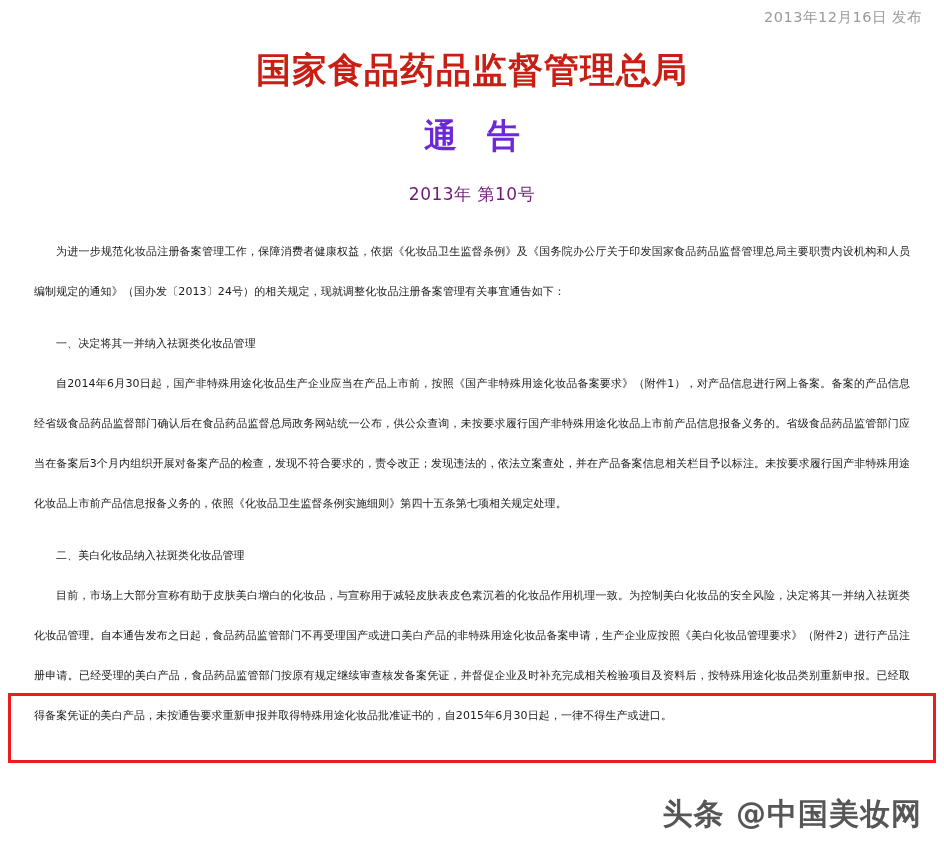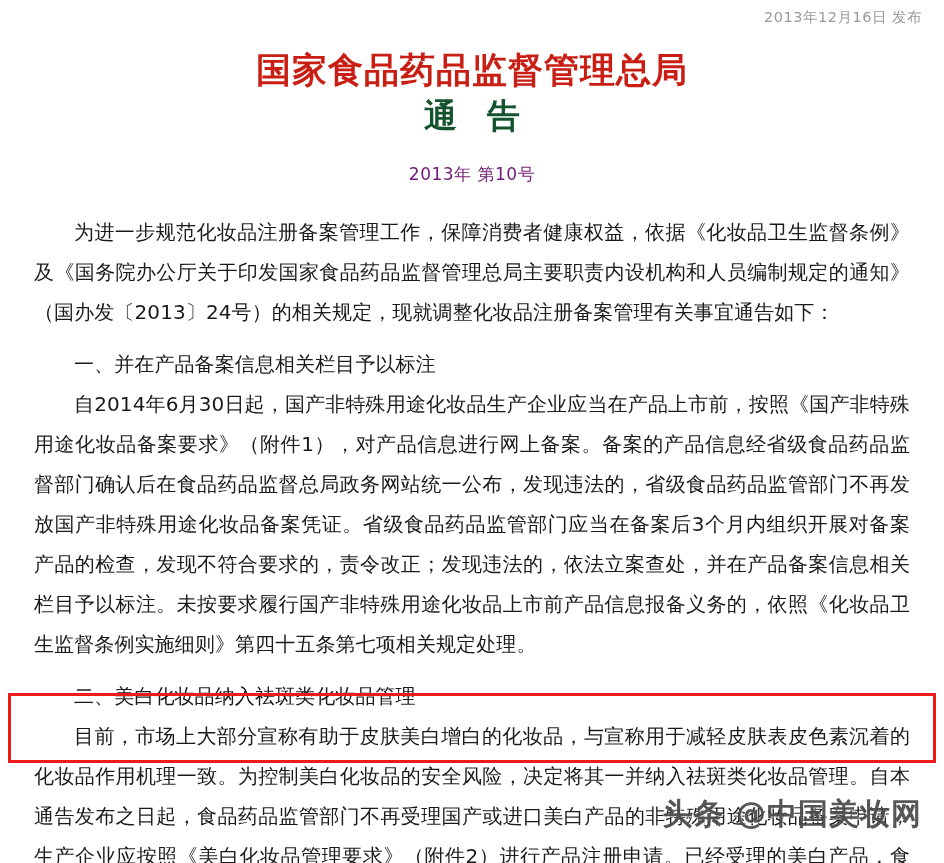--- a/index.html
+++ b/index.html
@@ -41,26 +41,26 @@
   }
   .org-title {
     color: #c81e14;
     font-size: 35px;
     font-weight: bold;
     letter-spacing: 1px;
     line-height: 1.15;
     white-space: nowrap;
   }
   .doc-type {
-    color: #14532d;
+    color: #6d28d9;
     font-size: 33px;
     font-weight: bold;
     letter-spacing: 30px;
     text-indent: 30px;
-    margin-top: 6px;
+    margin-top: 26px;
     line-height: 1.2;
   }
   .issue-no {
     text-align: center;
     margin-top: 27px;
     font-size: 17px;
     color: #701a75;
     letter-spacing: 0.5px;
   }
 
@@ -76,21 +76,21 @@
 
   
   .body-wrap {
     margin: 0 auto;
     padding: 0 34px;
     box-sizing: border-box;
     width: 944px;
   }
   p.para {
     margin: 0;
-    font-size: 20px;
+    font-size: 11px;
     line-height: 40px;
     text-align: justify;
     text-justify: inter-ideograph;
     letter-spacing: 0.1px;
     color: #1a1a1a;
   }
   p.indent {
     text-indent: 2em;
   }
   .gap-lg { height: 26px; }
@@ -140,23 +140,23 @@
   </div>
 
 
   <div class="body-wrap">
     <div class="gap-lg"></div>
 
     <p class="para indent">为进一步规范化妆品注册备案管理工作，保障消费者健康权益，依据《化妆品卫生监督条例》及《国务院办公厅关于印发国家食品药品监督管理总局主要职责内设机构和人员编制规定的通知》（国办发〔2013〕24号）的相关规定，现就调整化妆品注册备案管理有关事宜通告如下：</p>
 
     <div class="gap-sm"></div>
 
-    <p class="para indent">一、并在产品备案信息相关栏目予以标注</p>
+    <p class="para indent">一、决定将其一并纳入祛斑类化妆品管理</p>
 
-    <p class="para indent">自2014年6月30日起，国产非特殊用途化妆品生产企业应当在产品上市前，按照《国产非特殊用途化妆品备案要求》（附件1），对产品信息进行网上备案。备案的产品信息经省级食品药品监督部门确认后在食品药品监督总局政务网站统一公布，发现违法的，省级食品药品监管部门不再发放国产非特殊用途化妆品备案凭证。省级食品药品监管部门应当在备案后3个月内组织开展对备案产品的检查，发现不符合要求的，责令改正；发现违法的，依法立案查处，并在产品备案信息相关栏目予以标注。未按要求履行国产非特殊用途化妆品上市前产品信息报备义务的，依照《化妆品卫生监督条例实施细则》第四十五条第七项相关规定处理。</p>
+    <p class="para indent">自2014年6月30日起，国产非特殊用途化妆品生产企业应当在产品上市前，按照《国产非特殊用途化妆品备案要求》（附件1），对产品信息进行网上备案。备案的产品信息经省级食品药品监督部门确认后在食品药品监督总局政务网站统一公布，供公众查询，未按要求履行国产非特殊用途化妆品上市前产品信息报备义务的。省级食品药品监管部门应当在备案后3个月内组织开展对备案产品的检查，发现不符合要求的，责令改正；发现违法的，依法立案查处，并在产品备案信息相关栏目予以标注。未按要求履行国产非特殊用途化妆品上市前产品信息报备义务的，依照《化妆品卫生监督条例实施细则》第四十五条第七项相关规定处理。</p>
 
     <div class="gap-sm"></div>
 
     <p class="para indent">二、美白化妆品纳入祛斑类化妆品管理</p>
 
     <p class="para indent">目前，市场上大部分宣称有助于皮肤美白增白的化妆品，与宣称用于减轻皮肤表皮色素沉着的化妆品作用机理一致。为控制美白化妆品的安全风险，决定将其一并纳入祛斑类化妆品管理。自本通告发布之日起，食品药品监管部门不再受理国产或进口美白产品的非特殊用途化妆品备案申请，生产企业应按照《美白化妆品管理要求》（附件2）进行产品注册申请。已经受理的美白产品，食品药品监管部门按原有规定继续审查核发备案凭证，并督促企业及时补充完成相关检验项目及资料后，按特殊用途化妆品类别重新申报。已经取得备案凭证的美白产品，未按通告要求重新申报并取得特殊用途化妆品批准证书的，自2015年6月30日起，一律不得生产或进口。</p>
   </div>
 
   <div class="highlight-box"></div>
 

